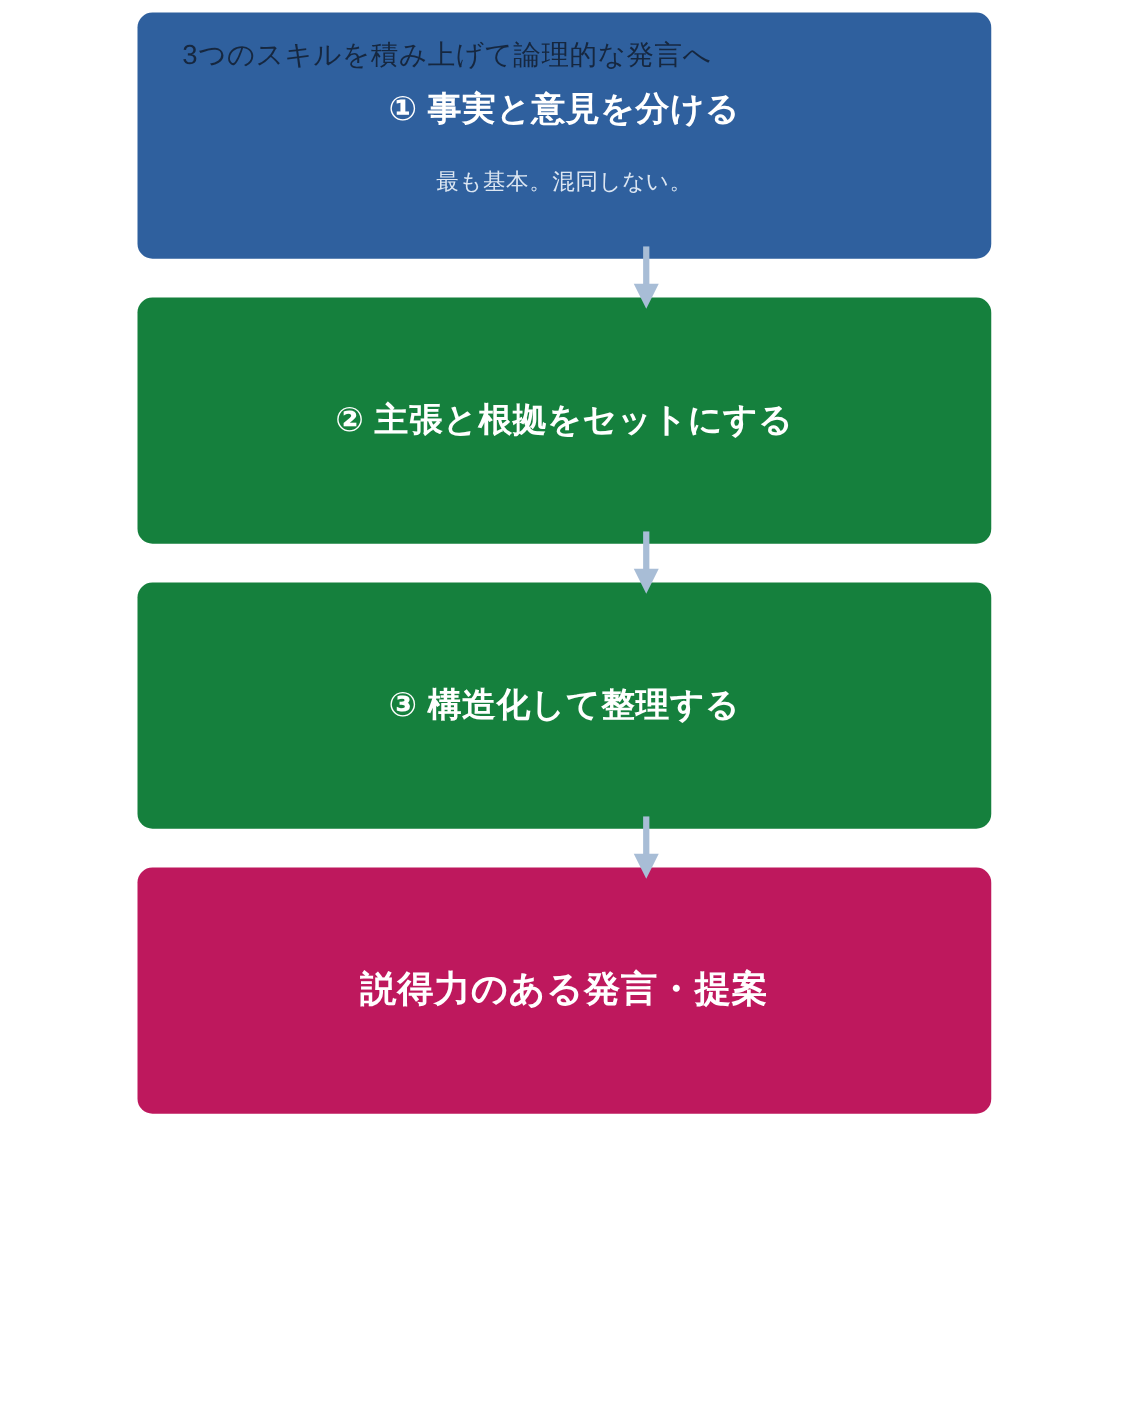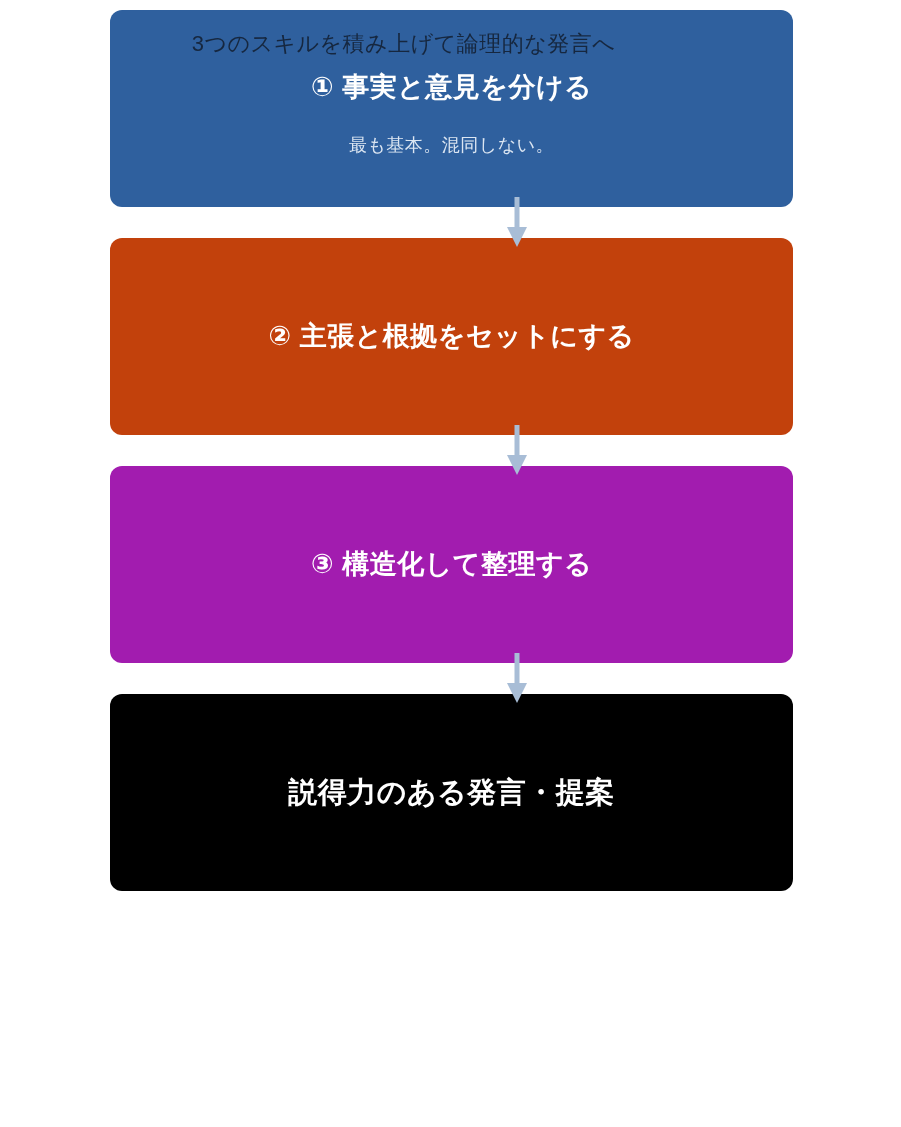--- a/index.html
+++ b/index.html
@@ -30,21 +30,20 @@
     top: 31px;
     width: 715px;
     text-align: center;
     font-size: 22px;
     font-weight: 400;
     line-height: 1.2;
     color: #16273f;
     letter-spacing: 0.5px;
     z-index: 5;
     white-space: nowrap;
-    padding-left: 46px;
   }
 
   
   .flow {
     position: absolute;
     left: 110px;
     top: 10px;
     width: 813px;
   }
 
@@ -60,26 +59,26 @@
     align-items: center;
     justify-content: center;
   }
 
   .card-step {
     height: 197px;
     padding: 0 24px;
   }
 
   .card-1 { background: #2f609e; }
-  .card-2 { background: #c2410c; }
-  .card-3 { background: #a21caf; }
+  .card-2 { background: #15803d; }
+  .card-3 { background: #15803d; }
 
   .card-goal {
     height: 197px;
-    background: #000000;
+    background: #be185d;
     padding: 0 36px;
     font-family: Liberation Serif, serif;
   }
 
   .card-title {
     font-size: 27px;
     font-weight: 700;
     line-height: 1.3;
     color: #ffffff;
     letter-spacing: 0.5px;

